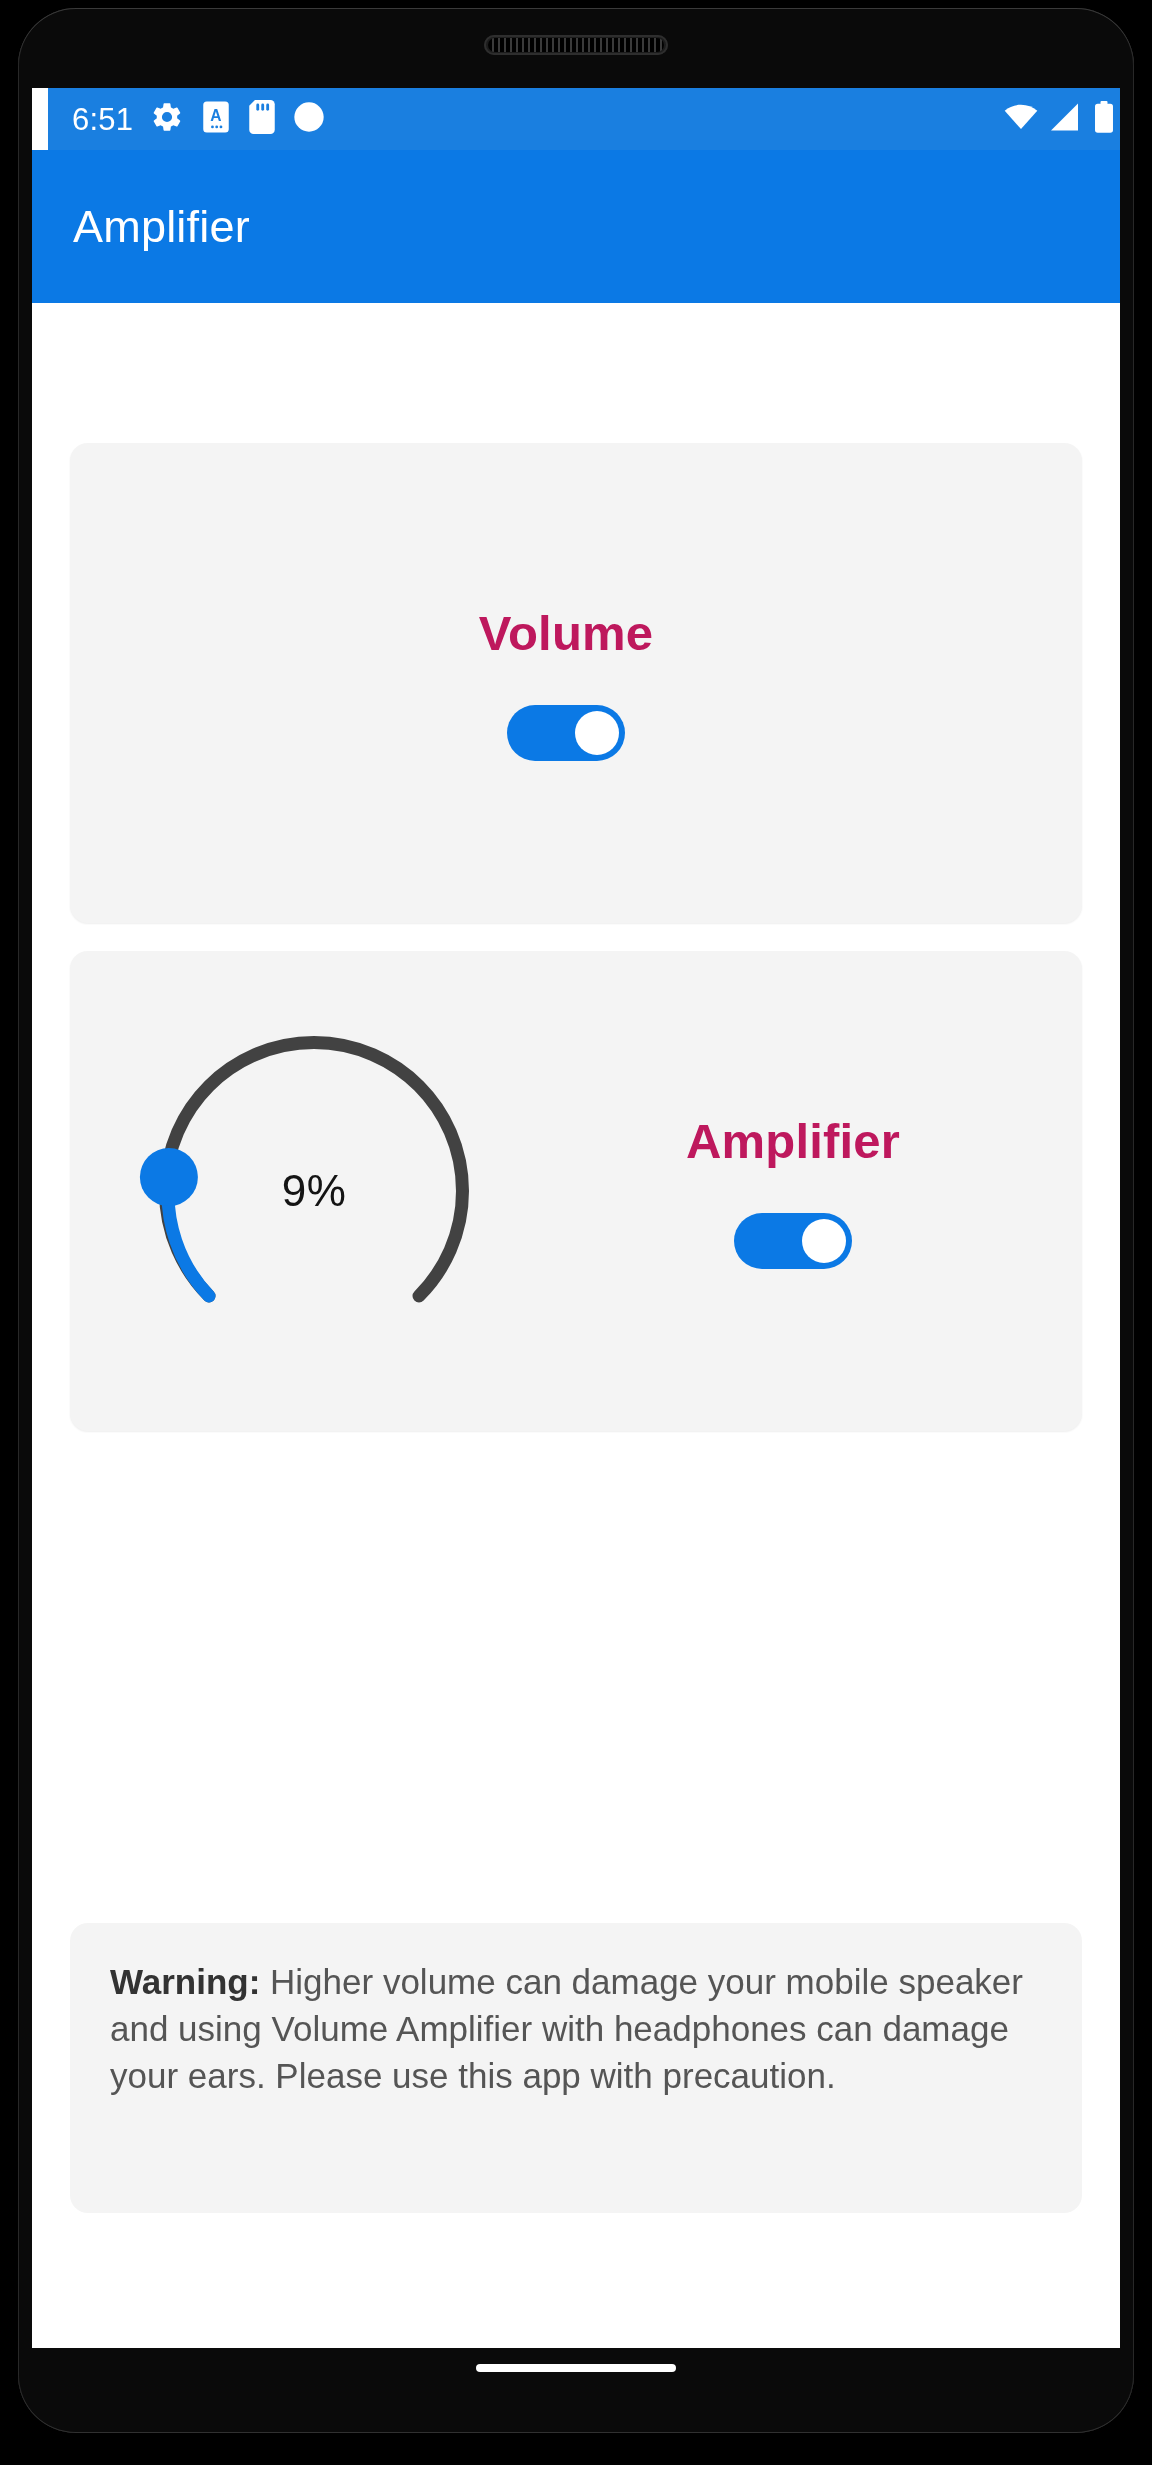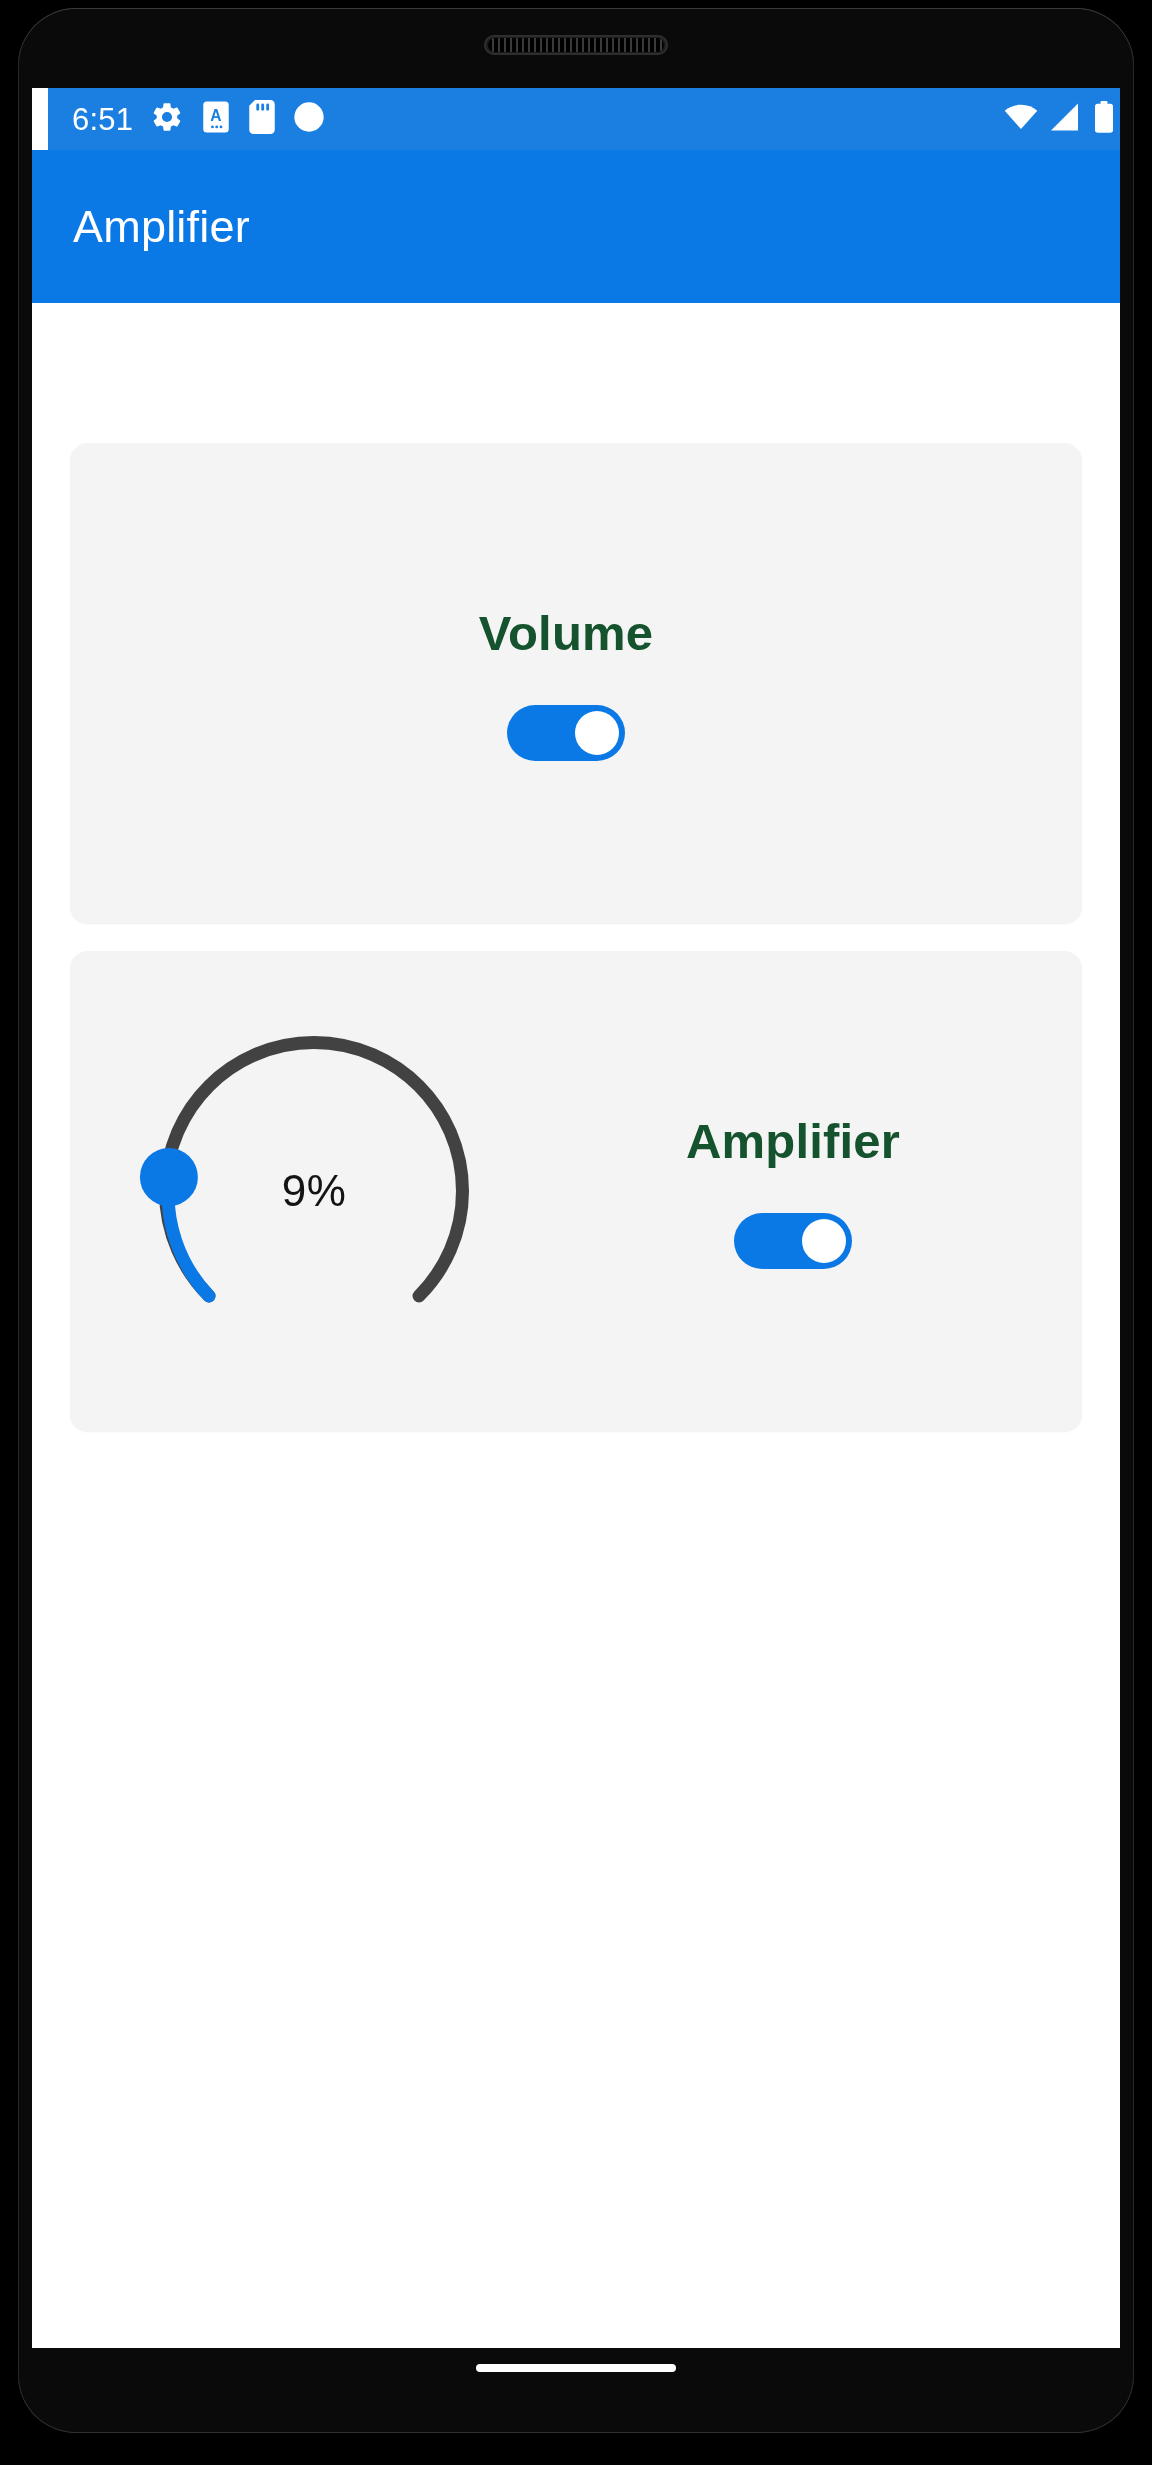--- a/index.html
+++ b/index.html
@@ -82,21 +82,21 @@
   .knob-value{
     position:absolute; left:0; top:0; width:420px; height:420px;
     display:flex; align-items:center; justify-content:center;
     font-size:44px; color:#141414; letter-spacing:.5px;
   }
   .knob-side{
     flex:1; display:flex; flex-direction:column;
     align-items:center; justify-content:center; gap:44px;
     margin-right:20px;
   }
-  .knob-label{ font-size:49px; font-weight:bold; color:#14532d; letter-spacing:.2px;}
+  .knob-label{ font-size:49px; font-weight:bold; color:#be185d; letter-spacing:.2px;}
   .switch{
     width:118px; height:56px; border-radius:28px;
     background:#0b79e5; position:relative; cursor:pointer;
   }
   .switch .thumb{
     position:absolute; right:6px; top:6px;
     width:44px; height:44px; border-radius:50%;
     background:#fff;
   }
   
@@ -209,18 +209,21 @@
           <div class="knob-value">9%</div>
         </div>
         <div class="knob-side">
           <div class="knob-label">Amplifier</div>
           <div class="switch">
             <div class="thumb"></div>
           </div>
         </div>
       </div>
 
+      <div id="warning-card">
+        <p id="warning-text"><b>Warning:</b><span> Higher volume can damage your mobile speaker and using Volume Amplifier with headphones can damage your ears. Please use this app with precaution.</span></p>
+      </div>
 
     </div>
   </div>
 
   <div id="gesture-bar"></div>
 </div>
 
 </body></html>

